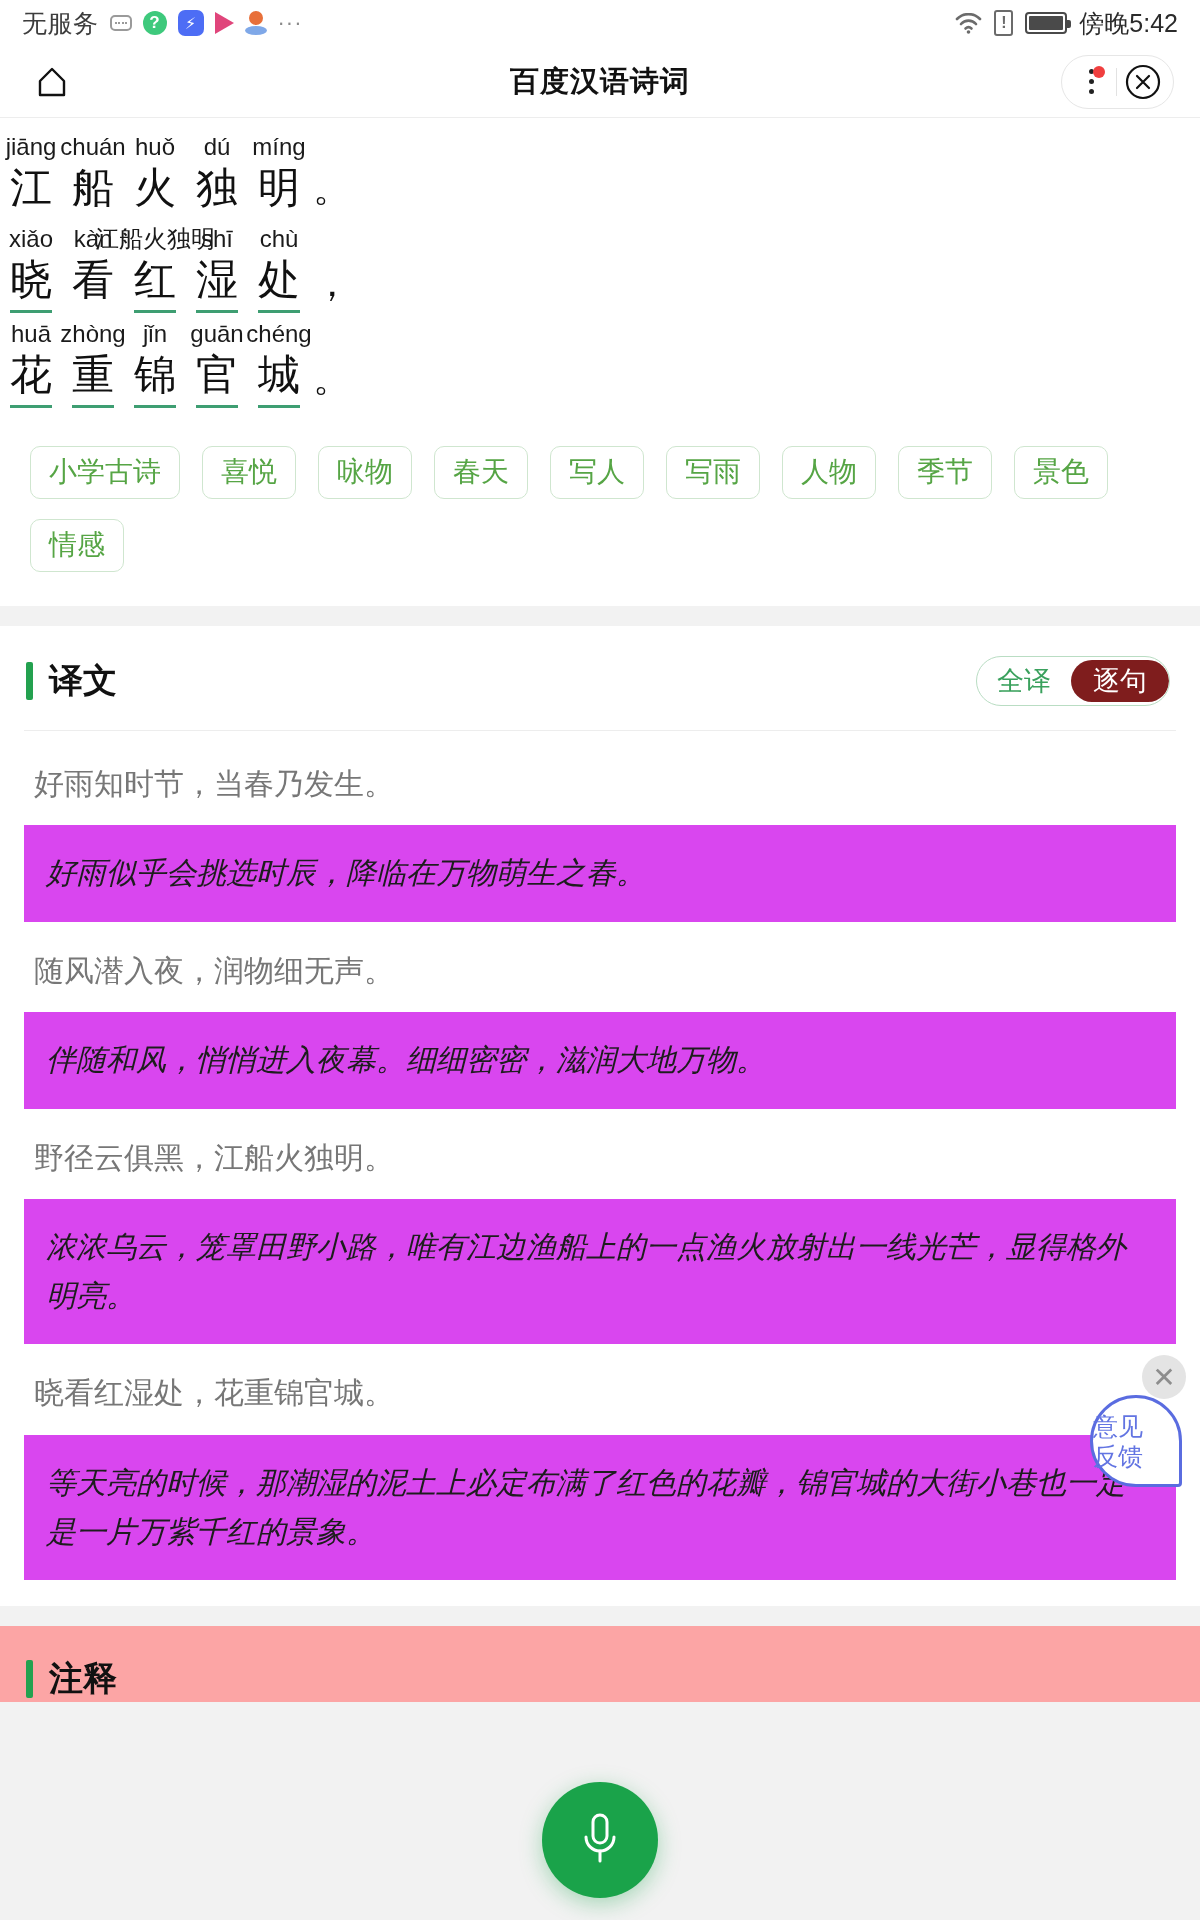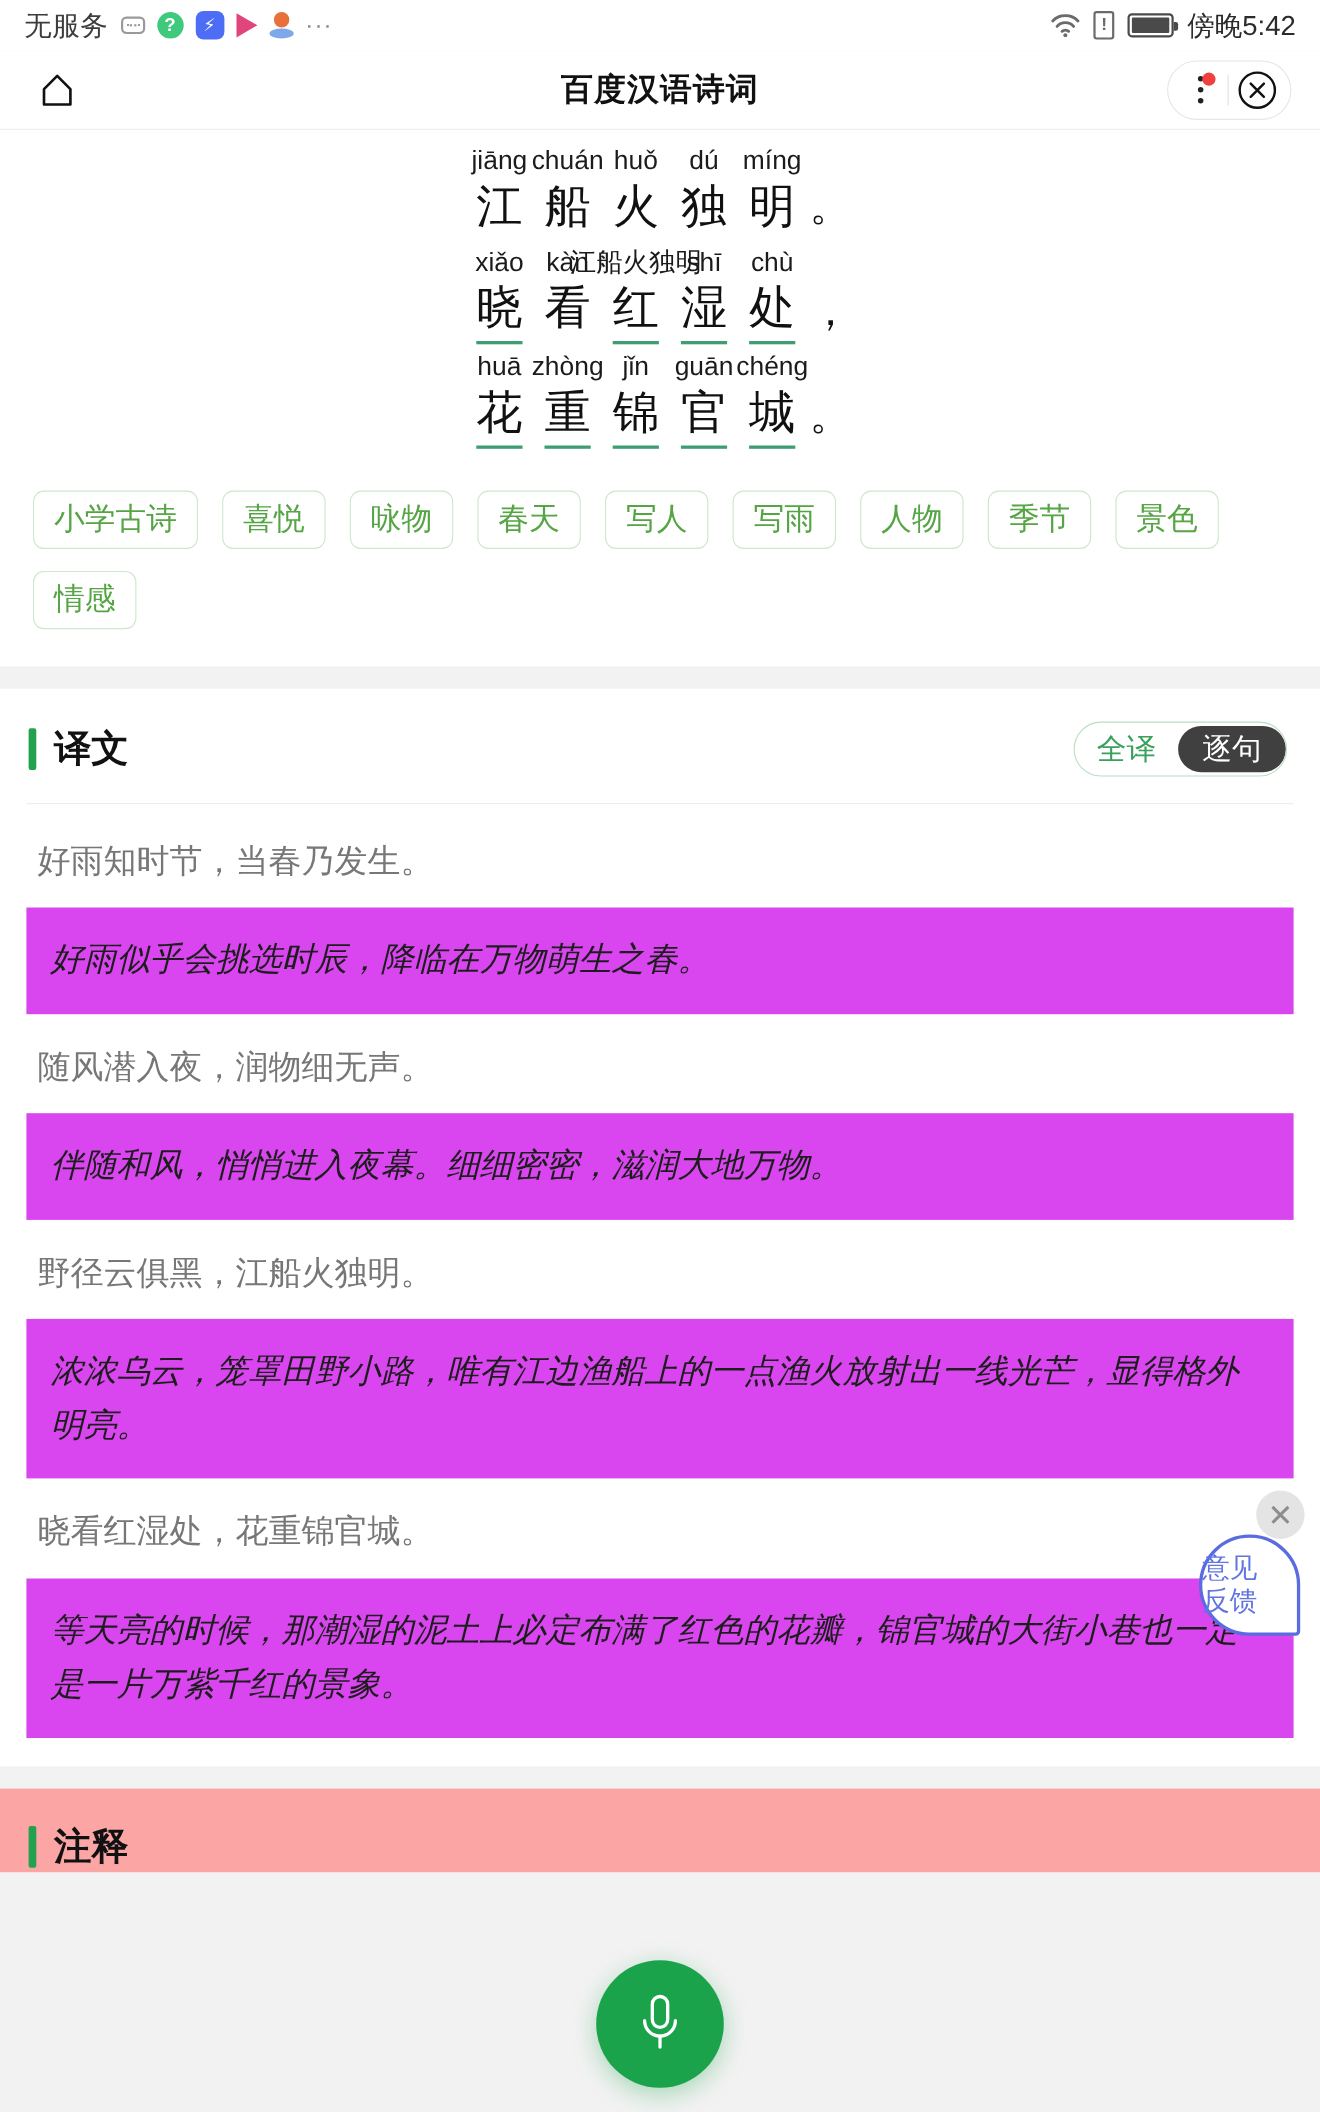--- a/index.html
+++ b/index.html
@@ -106,21 +106,21 @@
     position:absolute;top:9px;left:27px;width:12px;height:12px;border-radius:50%;
     background:#f03f3f;
   }
   .vsep{width:1px;height:28px;background:#e2e2e2;}
   .close-btn{width:52px;height:52px;display:flex;align-items:center;justify-content:center;}
 
   
   .card { background:#fff; }
   .poem { padding:14px 0 6px 0; }
   .poem-line {
-    display:flex; justify-content:center; align-items:flex-end;
+    display:flex; justify-content:flex-start; align-items:flex-end;
     margin-bottom:6px;
   }
   .chars { display:flex; }
   .char-cell {
     width:62px; display:flex; flex-direction:column; align-items:center;
   }
   .py { font-size:24px; color:#1b1b1b; line-height:30px; white-space:nowrap;}
   .hz {
     font-size:42px; color:#111; line-height:52px;
     padding-bottom:4px;
@@ -155,21 +155,21 @@
   .seg {
     display:flex; align-items:center;
     border:1px solid #b9ddc3; border-radius:26px; height:50px;
     overflow:hidden; background:#fff;
   }
   .seg-item {
     font-size:27px; color:#3aa15d; padding:0 20px; height:46px;
     display:flex; align-items:center;
   }
   .seg-item.active {
-    background:#404040; color:#fff; border-radius:26px; height:42px;
+    background:#7f1d1d; color:#fff; border-radius:26px; height:42px;
     padding:0 22px;
   }
   .sec-divider{height:1px;background:#ededed;margin:0 24px;}
 
   .trans-list { padding:4px 0 26px 0; }
   .src-line {
     font-size:30px; color:#777777; line-height:1.55;
     padding:26px 26px 18px 34px;
   }
   .tr-box {

